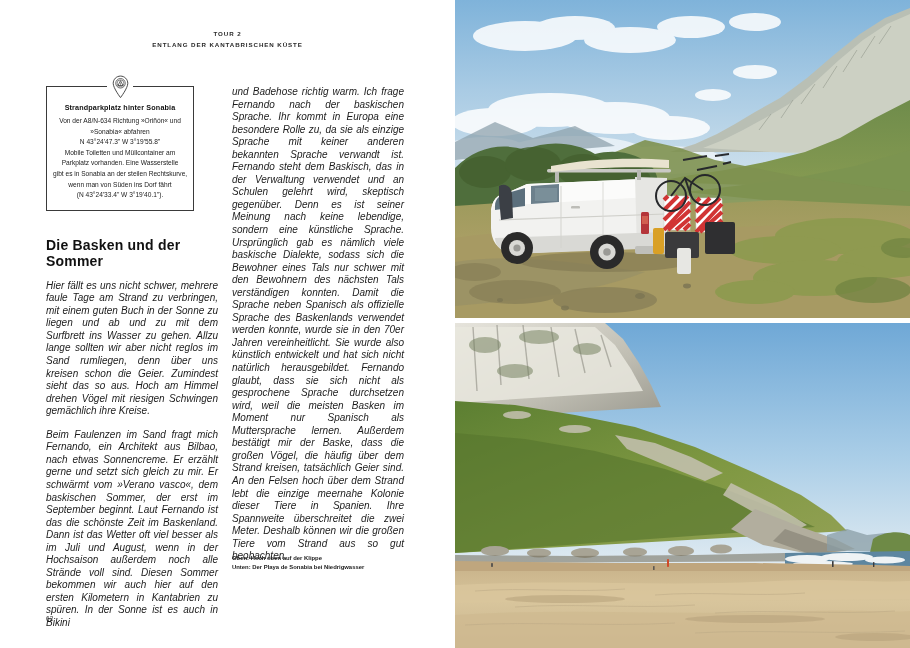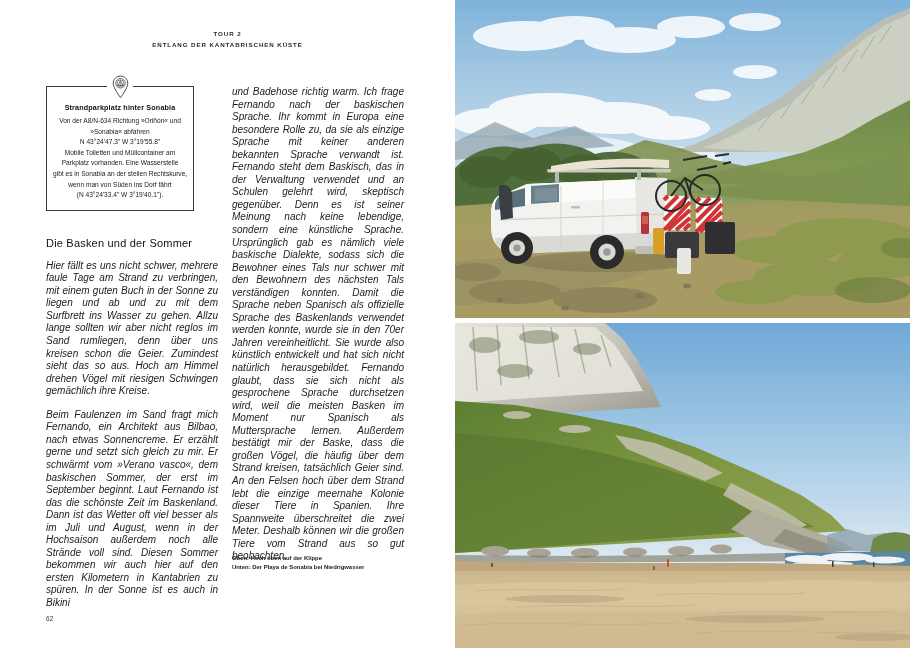--- a/index.html
+++ b/index.html
@@ -90,22 +90,22 @@
   .infobox-lines {
     text-align: center;
     font-size: 6.6px;
     line-height: 10.6px;
     color: #222;
   }
   .infobox-lines div { white-space: nowrap; }
 
   
   h2.section-title {
-    font-size: 11px;
-    font-weight: 400;
+    font-size: 14px;
+    font-weight: 700;
     letter-spacing: 0.2px;
     margin: 0 0 11px 0;
     color: #111;
   }
   p.body {
     font-size: 10px;
     line-height: 12.55px;
     margin: 0 0 11px 0;
     text-align: justify;
     color: #1b1b1b;

